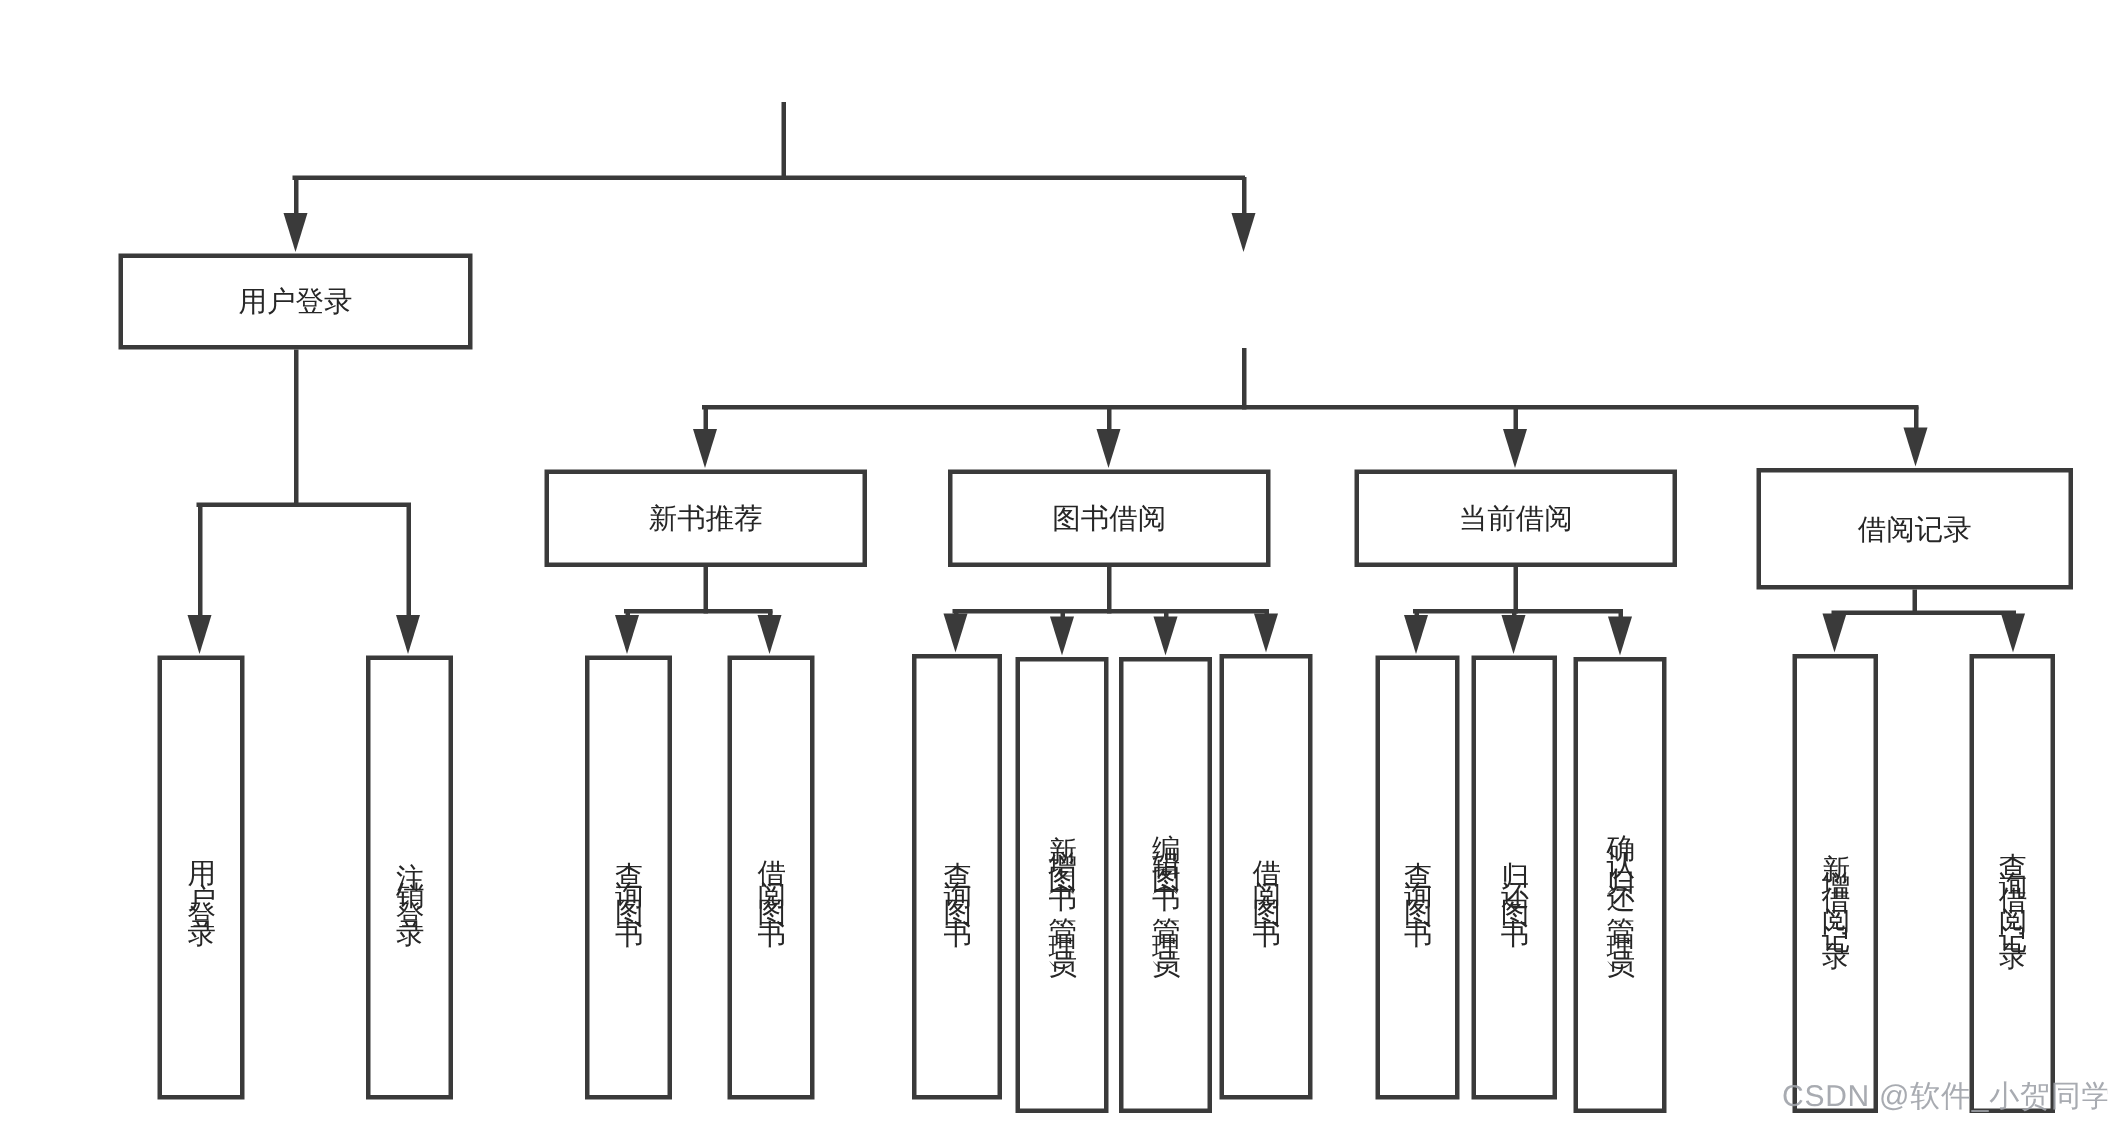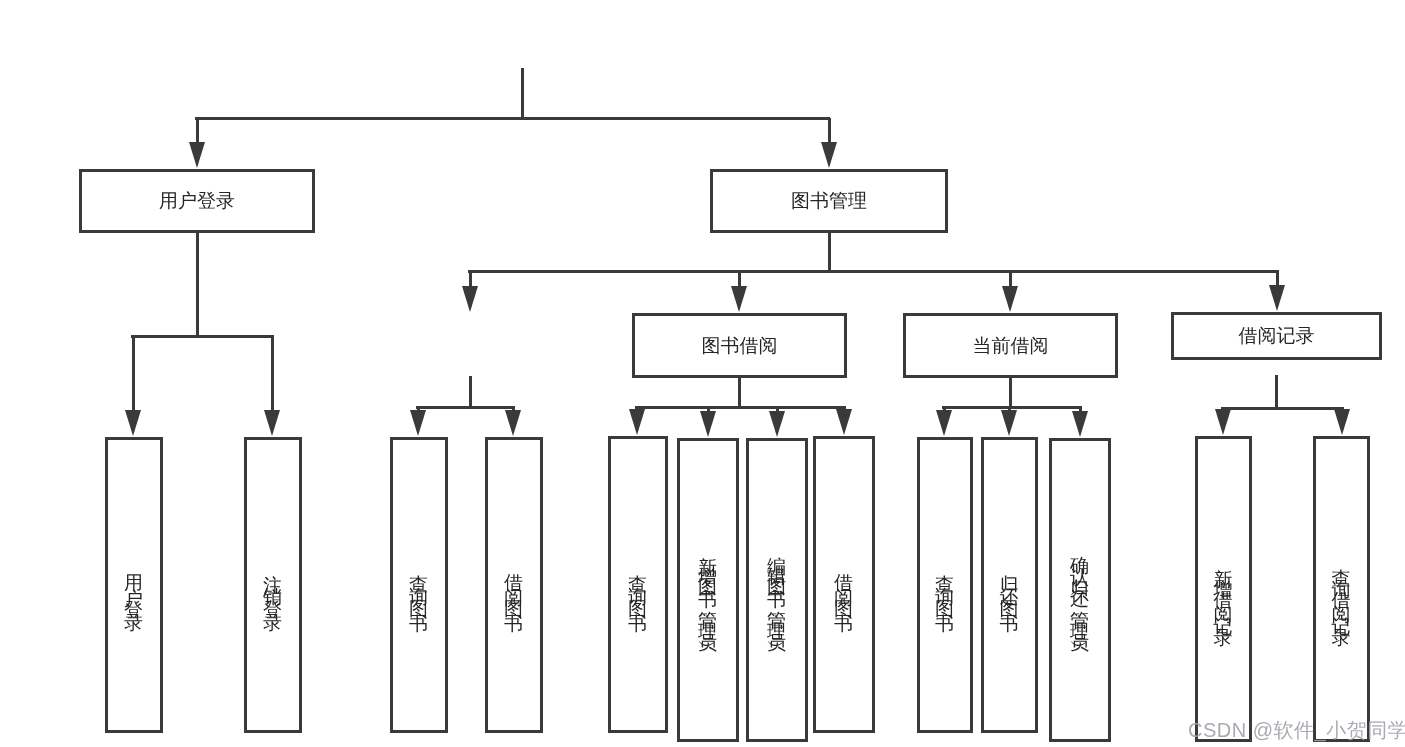--- a/index.html
+++ b/index.html
@@ -40,21 +40,21 @@
     border-top:26px solid #3a3a3a;
     z-index:1;
   }
   
   #n-root          {left:20px;  top:12px;  width:1009px; height:57px;}
   #n-user-login    {left:79px;  top:169px; width:236px;  height:64px;}
   #n-book-mgmt     {left:710px; top:169px; width:238px;  height:64px;}
   #n-new-book      {left:363px; top:313px; width:215px;  height:65px;}
   #n-book-borrow   {left:632px; top:313px; width:215px;  height:65px;}
   #n-current-borrow{left:903px; top:313px; width:215px;  height:65px;}
-  #n-borrow-record {left:1171px;top:312px; width:211px;  height:48px;}
+  #n-borrow-record {left:1171px;top:312px; width:211px;  height:81px;}
   
   #n-ul-login  {left:105px; top:437px; width:58px; height:296px;}
   #n-ul-logout {left:244px; top:437px; width:58px; height:296px;}
   #n-nb-query  {left:390px; top:437px; width:58px; height:296px;}
   #n-nb-borrow {left:485px; top:437px; width:58px; height:296px;}
   #n-bb-query  {left:608px; top:436px; width:60px; height:297px;}
   #n-bb-add    {left:677px; top:438px; width:62px; height:304px;}
   #n-bb-edit   {left:746px; top:438px; width:62px; height:304px;}
   #n-bb-borrow {left:813px; top:436px; width:62px; height:297px;}
   #n-cb-query  {left:917px; top:437px; width:56px; height:296px;}
@@ -74,24 +74,24 @@
 </style>
 </head>
 <body>
 
 <div class="canvas" id="canvas">
 
 
   <div class="node hbox" id="n-user-login">
     <span>用户登录</span>
   </div>
-  <div class="node hbox" id="n-book-mgmt">
-    <span>图书管理</span>
+
+  <div class="node hbox" id="n-new-book">
+    <span>新书推荐</span>
   </div>
-
   <div class="node hbox" id="n-current-borrow">
     <span>当前借阅</span>
   </div>
   <div class="node hbox" id="n-book-borrow">
     <span>图书借阅</span>
   </div>
   <div class="node hbox" id="n-borrow-record">
     <span>借阅记录</span>
   </div>
 

